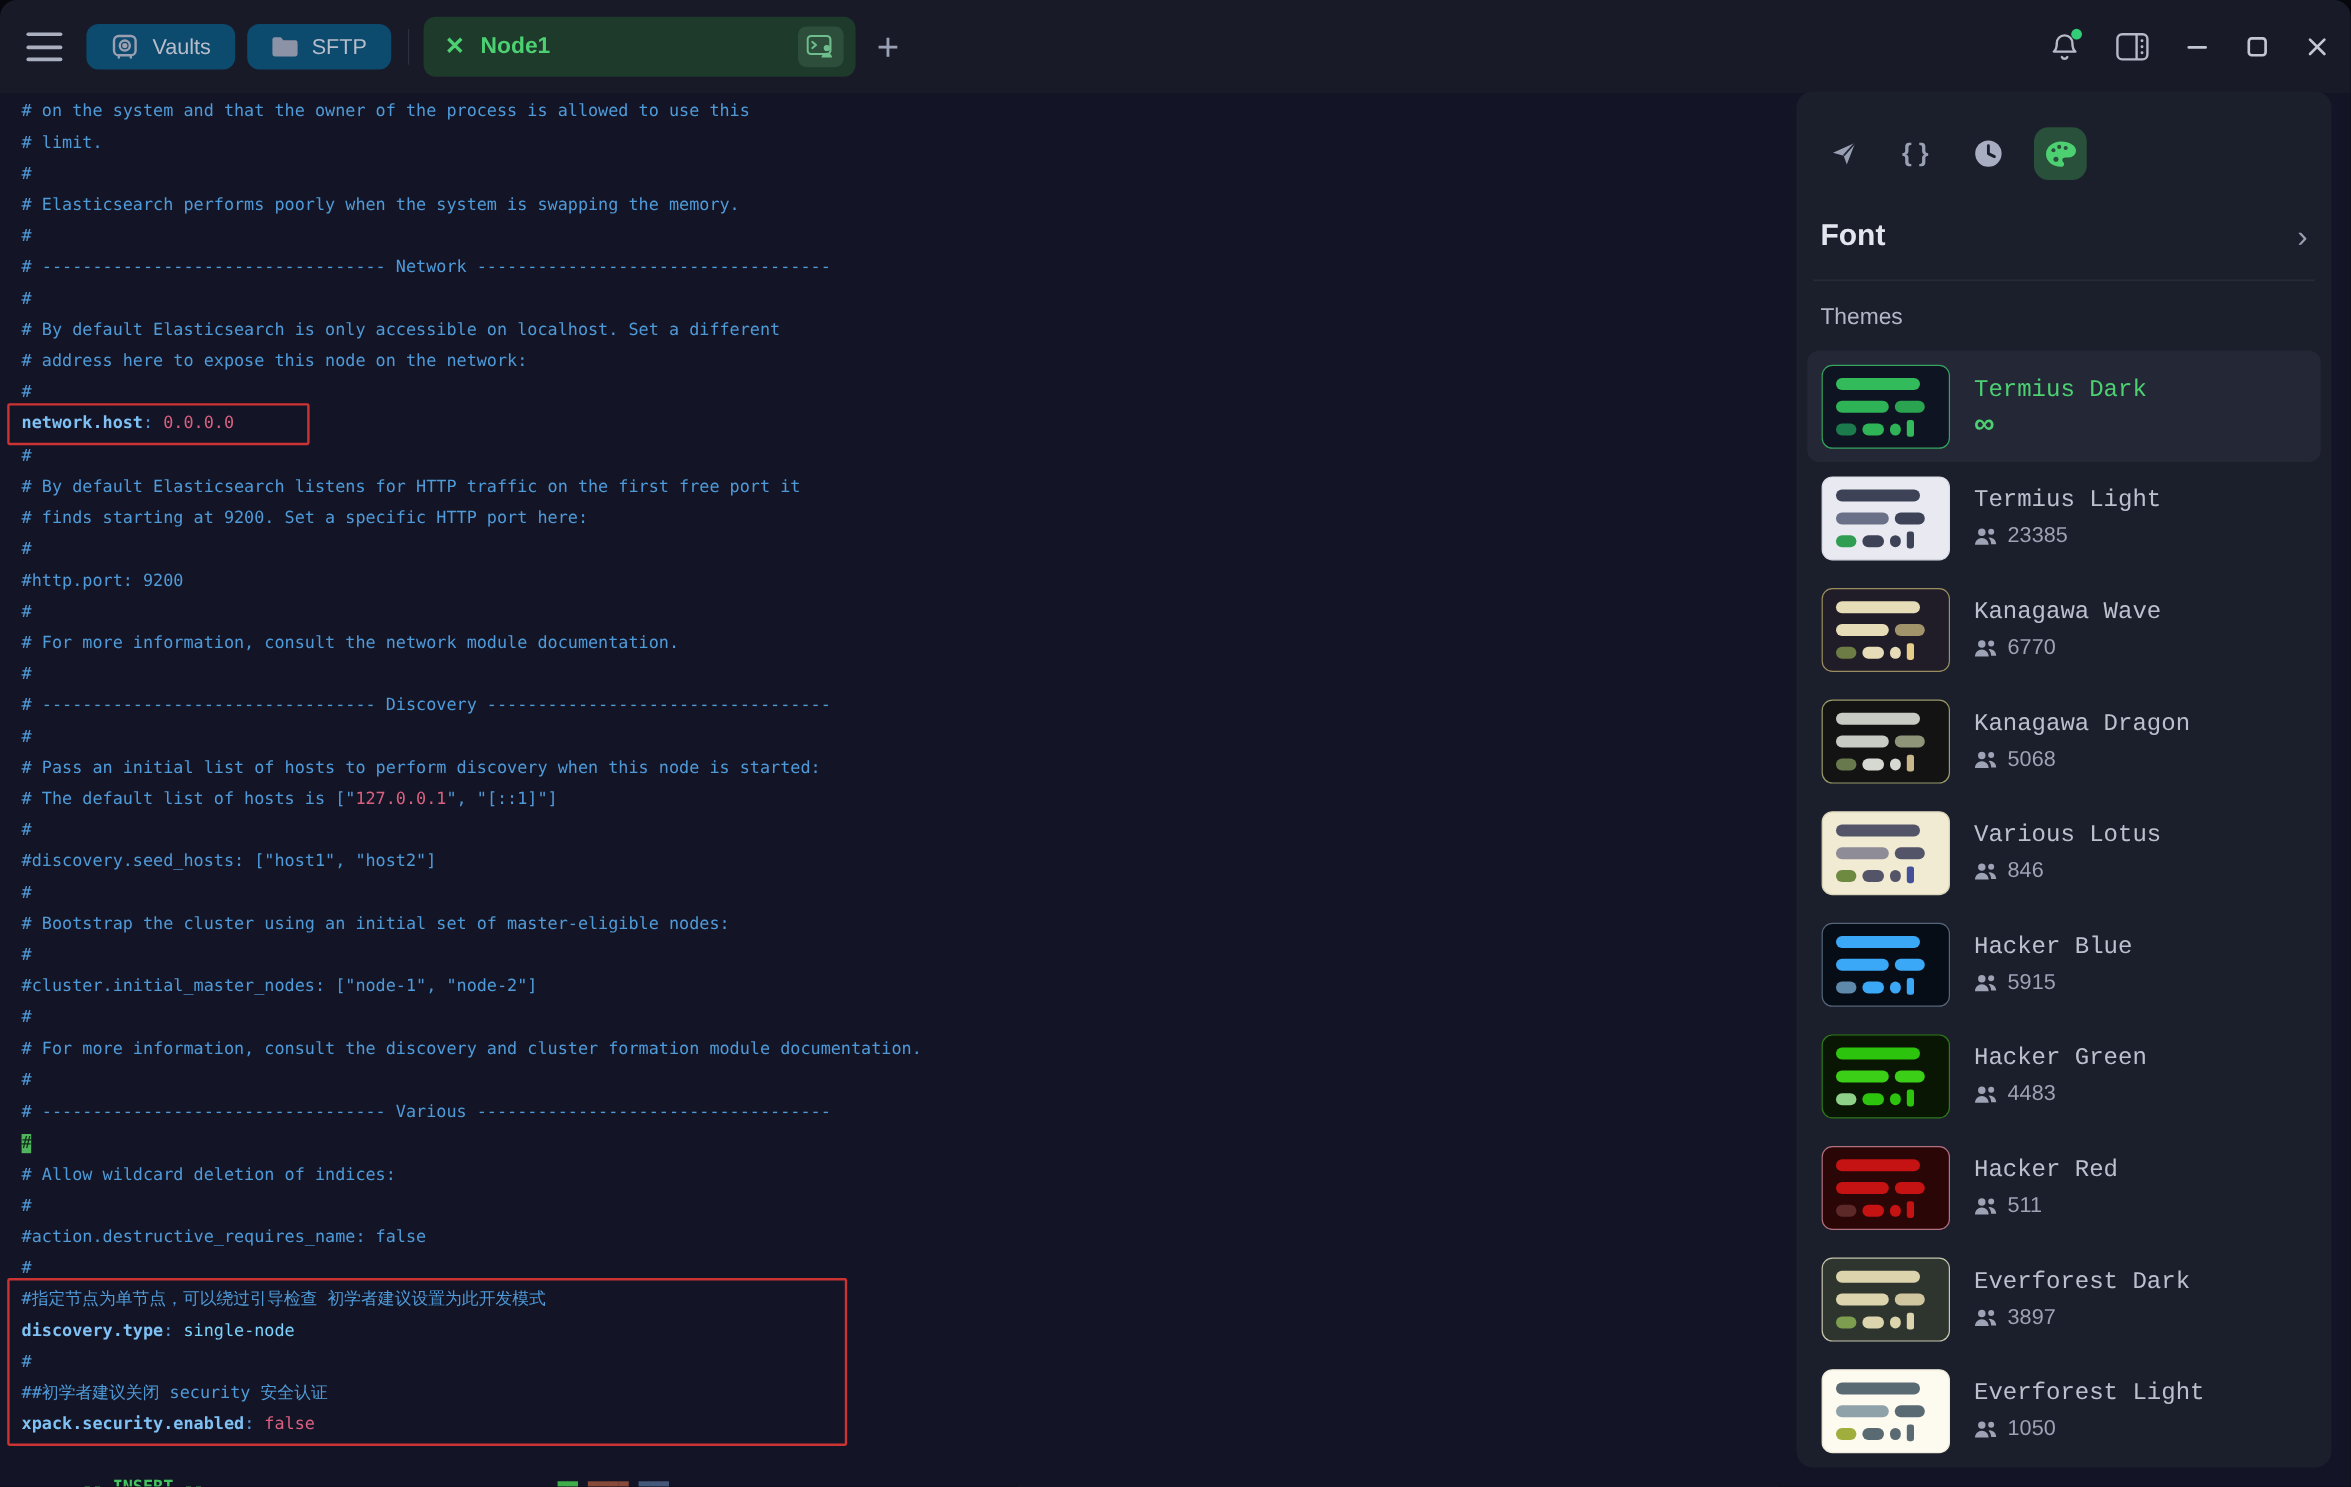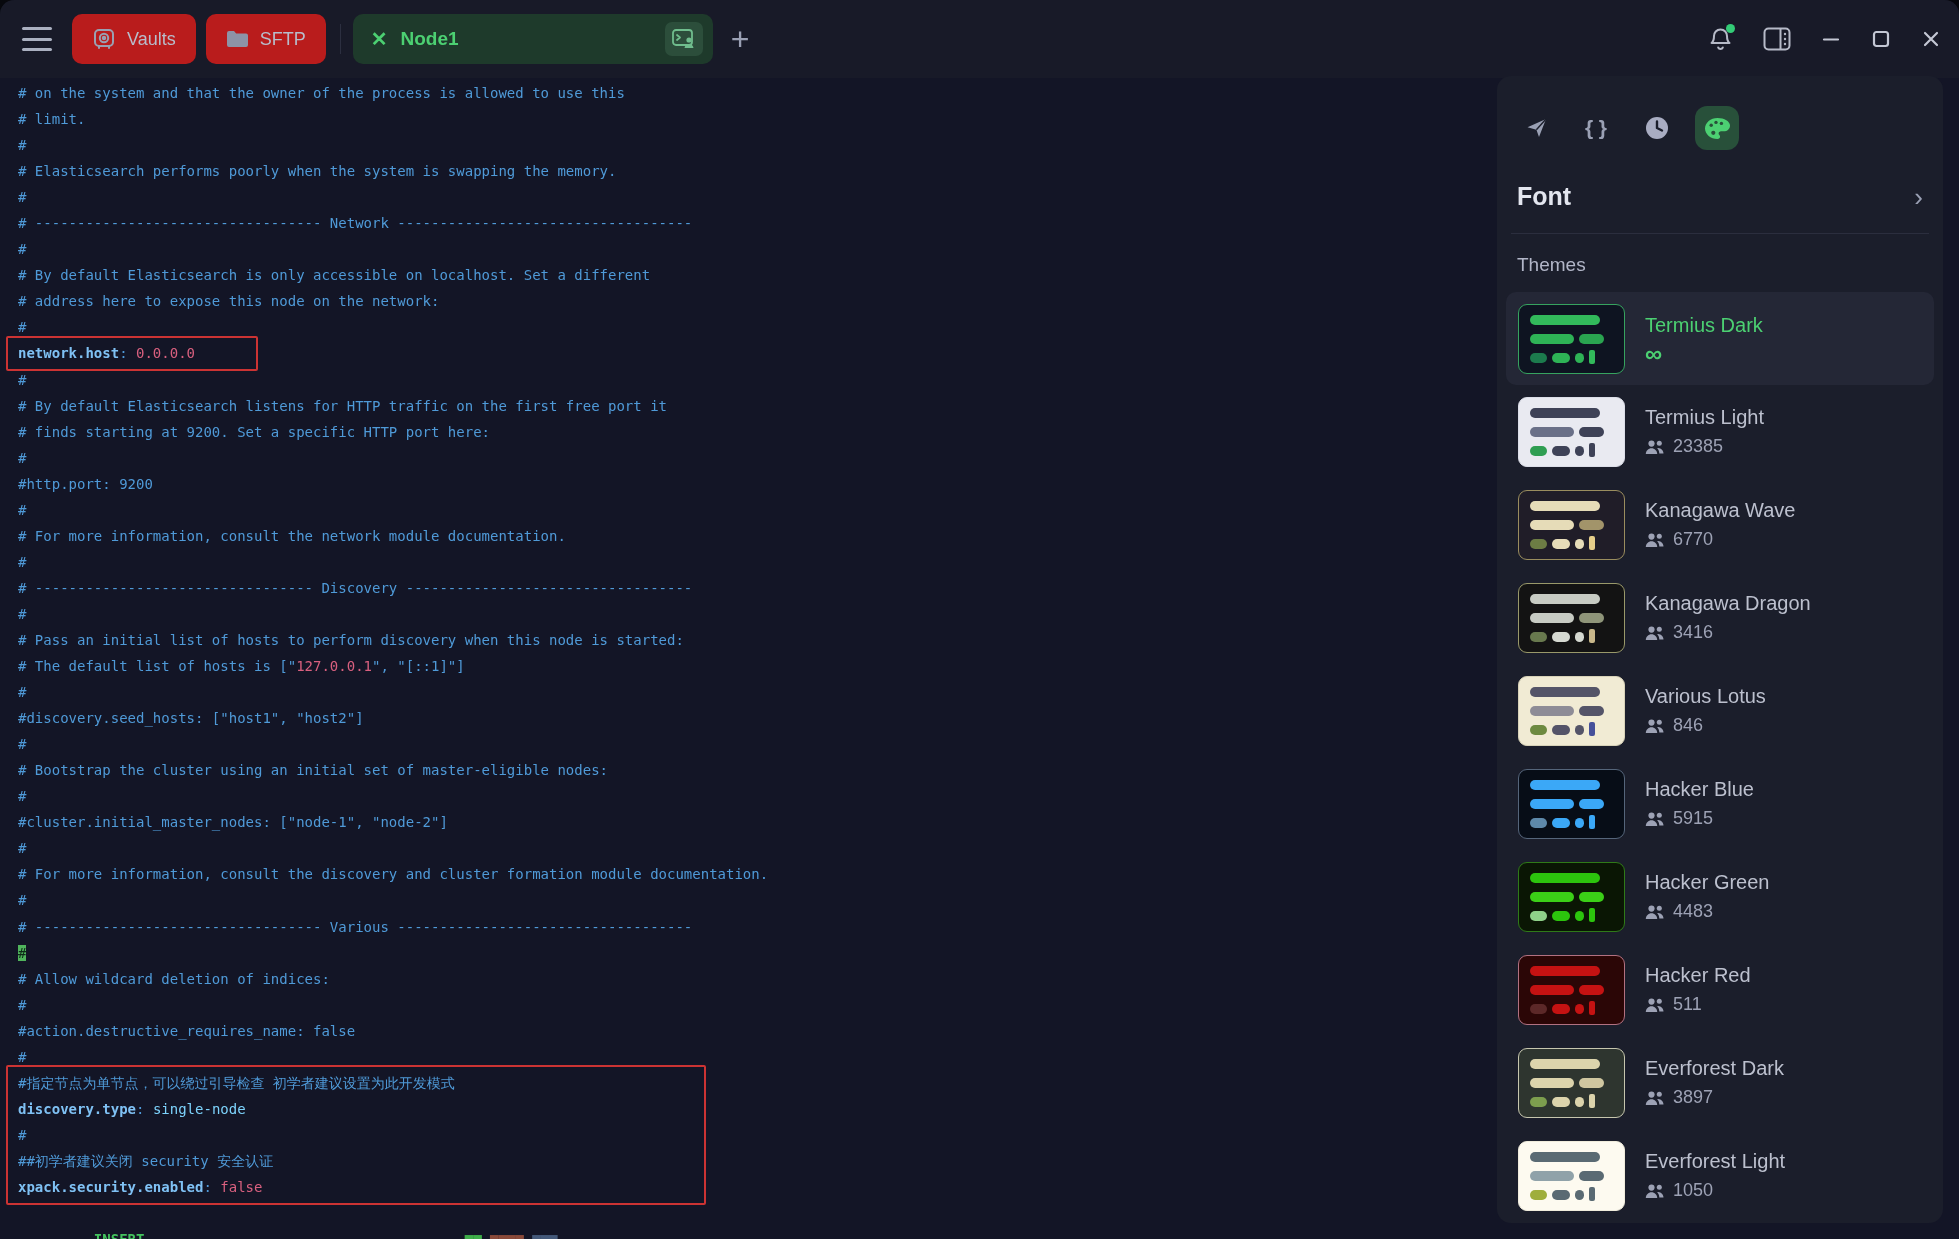--- a/index.html
+++ b/index.html
@@ -11,22 +11,22 @@
   }
   
   .topbar {
     position:absolute; top:0; left:0; right:0; height:78px;
     background:#181a28; display:flex; align-items:center;
     border-radius:14px 14px 0 0;
   }
   .hamburger { width:30px; height:24px; margin:0 20px 0 22px; display:flex; flex-direction:column; justify-content:space-between; cursor:pointer; }
   .hamburger span { display:block; height:3px; border-radius:2px; background:#aab0c0; }
   .tb-btn {
-    height:50px; padding:0 20px; margin-right:10px; border-radius:10px;
-    background:#b91c1c; display:flex; align-items:center; gap:11px;
+    height:38px; padding:0 20px; margin-right:10px; border-radius:10px;
+    background:#0c4a6e; display:flex; align-items:center; gap:11px;
     color:#b8bdcb; font-size:18px; cursor:pointer;
   }
   .tb-divider { width:1px; height:30px; background:#2c2f40; margin:0 12px 0 4px; }
   .tab-active {
     height:50px; width:360px; border-radius:10px; background:#1e3a2b;
     display:flex; align-items:center; padding:0 10px 0 18px; gap:13px; cursor:pointer;
   }
   .tab-active .tab-label { color:#4cd072; font-size:19px; font-weight:700; flex:1; }
   .tab-close { color:#4cd072; font-size:20px; font-weight:700; line-height:1; }
   .tab-term-ico { width:38px; height:34px; border-radius:7px; background:#2c4e3b; display:flex; align-items:center; justify-content:center; }
@@ -70,21 +70,21 @@
   .panel-divider { height:1px; background:#2b2e3e; margin:22px 14px 0 14px; }
   .themes-heading { color:#b2b6c8; font-size:19px; font-weight:500; padding:20px 0 0 20px; }
   .theme-list { margin-top:16px; padding:0 9px; }
   .theme-row { height:93px; border-radius:10px; display:flex; align-items:center; padding:0 12px; gap:20px; cursor:pointer; }
   .theme-row.selected { background:#242736; }
   .thumb { width:107px; height:70px; border-radius:9px; border:1.5px solid transparent; padding:10px 11px; display:flex; flex-direction:column; justify-content:space-between; flex:none; }
   .bar-row { display:flex; gap:5px; align-items:center; height:10px; }
   .bar { height:10px; border-radius:5px; }
   .curb { width:6px; height:14px; border-radius:2px; margin-top:-2px; }
   .theme-info { display:flex; flex-direction:column; gap:7px; }
-  .theme-name { color:#bcc0ce; font-size:20px; }
+  .theme-name { color:#bcc0ce; font-size:20px;font-family:Liberation Mono, monospace; }
   .theme-row.selected .theme-name { color:#4cd072; }
   .theme-count { display:flex; align-items:center; gap:8px; color:#9da2b5; font-size:18px; }
   .theme-count svg { flex:none; }
   .infinity { color:#4cd072; font-size:24px; font-weight:700; line-height:0.8; }
   svg { display:block; }
 </style>
 </head>
 <body>
 
 <div class="window">
@@ -320,21 +320,21 @@
           </div>
           <div class="theme-info">
             <div class="theme-name">Kanagawa Dragon</div>
             <div class="theme-count">
               <svg width="20" height="16" viewBox="0 0 20 16" fill="#9da2b5">
     <circle cx="6.5" cy="4.6" r="3.1"></circle>
     <path d="M0.8 15c0-3.2 2.6-5.7 5.7-5.7s5.7 2.5 5.7 5.7z"></path>
     <circle cx="14.3" cy="4.2" r="2.5"></circle>
     <path d="M13.1 8.9c3 .2 5.4 2.6 5.4 5.6h-4.2c0-2.2-.8-4.1-2.2-5.3z"></path>
   </svg>
-              <span>3416</span>
+              <span>5068</span>
             </div>
           </div>
         </div>
         <div class="theme-row">
           <div class="thumb" style="background: rgb(241, 235, 212); border-color: rgb(216, 210, 184);">
             <div class="bar-row">
               <div class="bar" style="background: rgb(84, 84, 104); width: 84%;"></div>
             </div>
             <div class="bar-row">
               <div class="bar" style="background: rgb(142, 140, 150); width: 53%;"></div>

